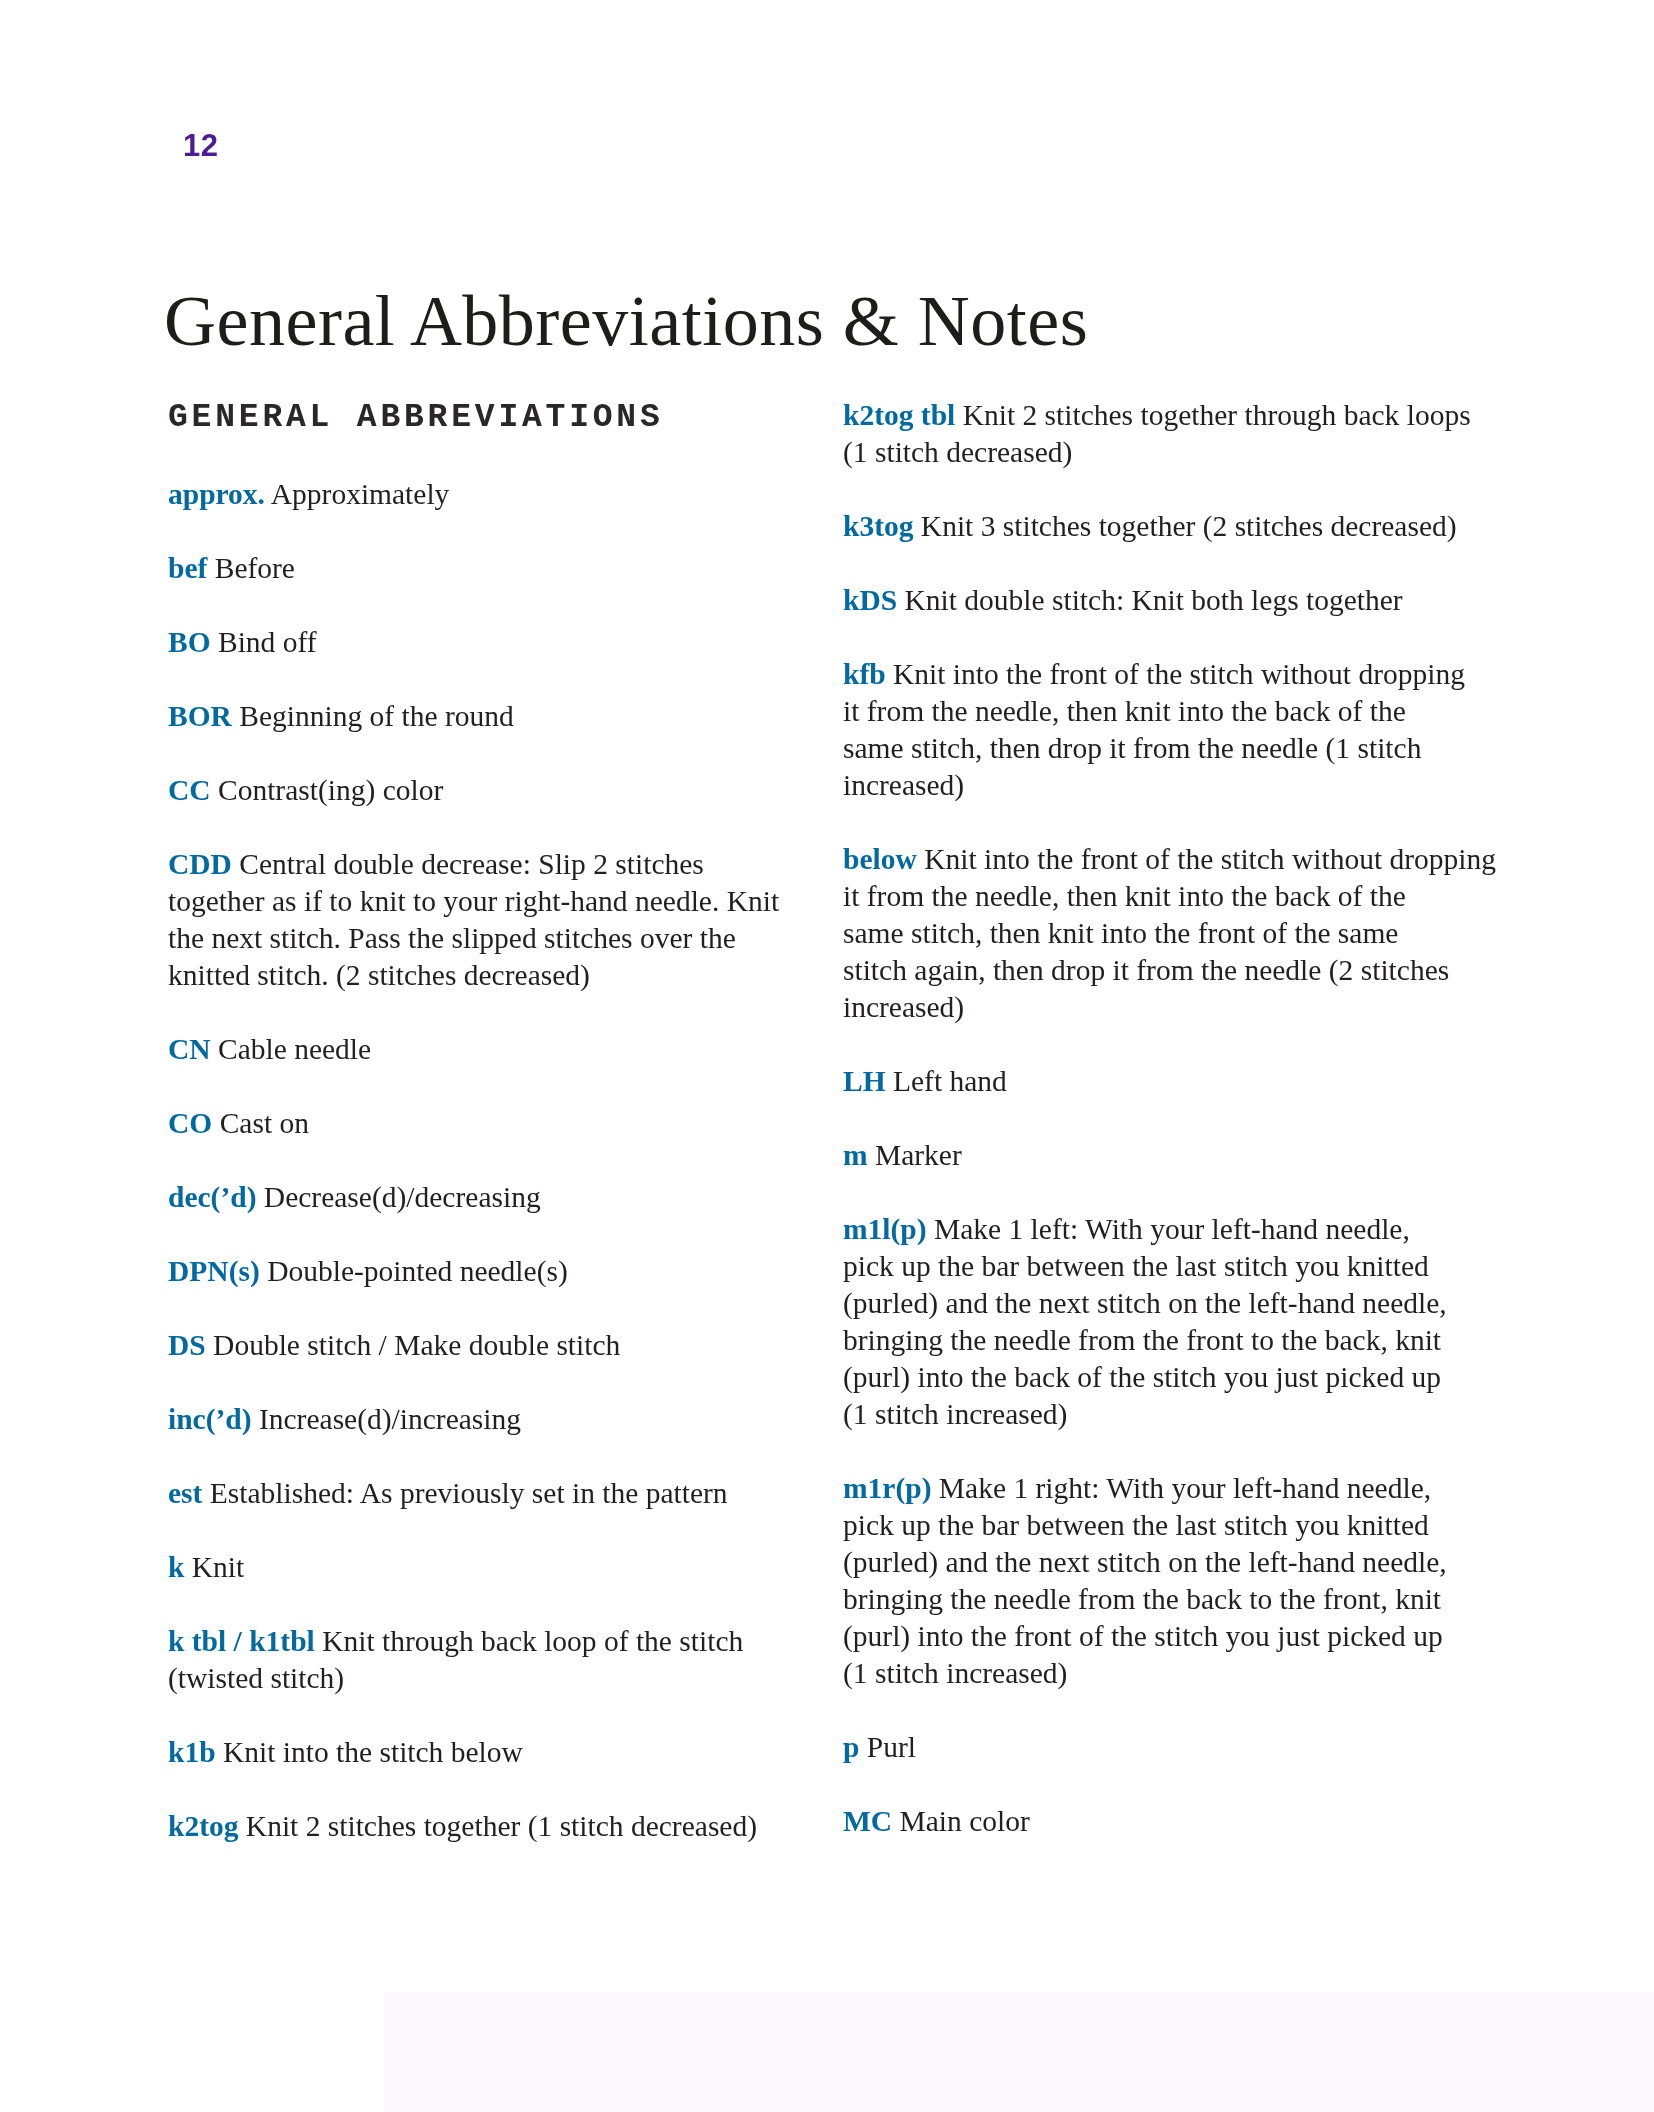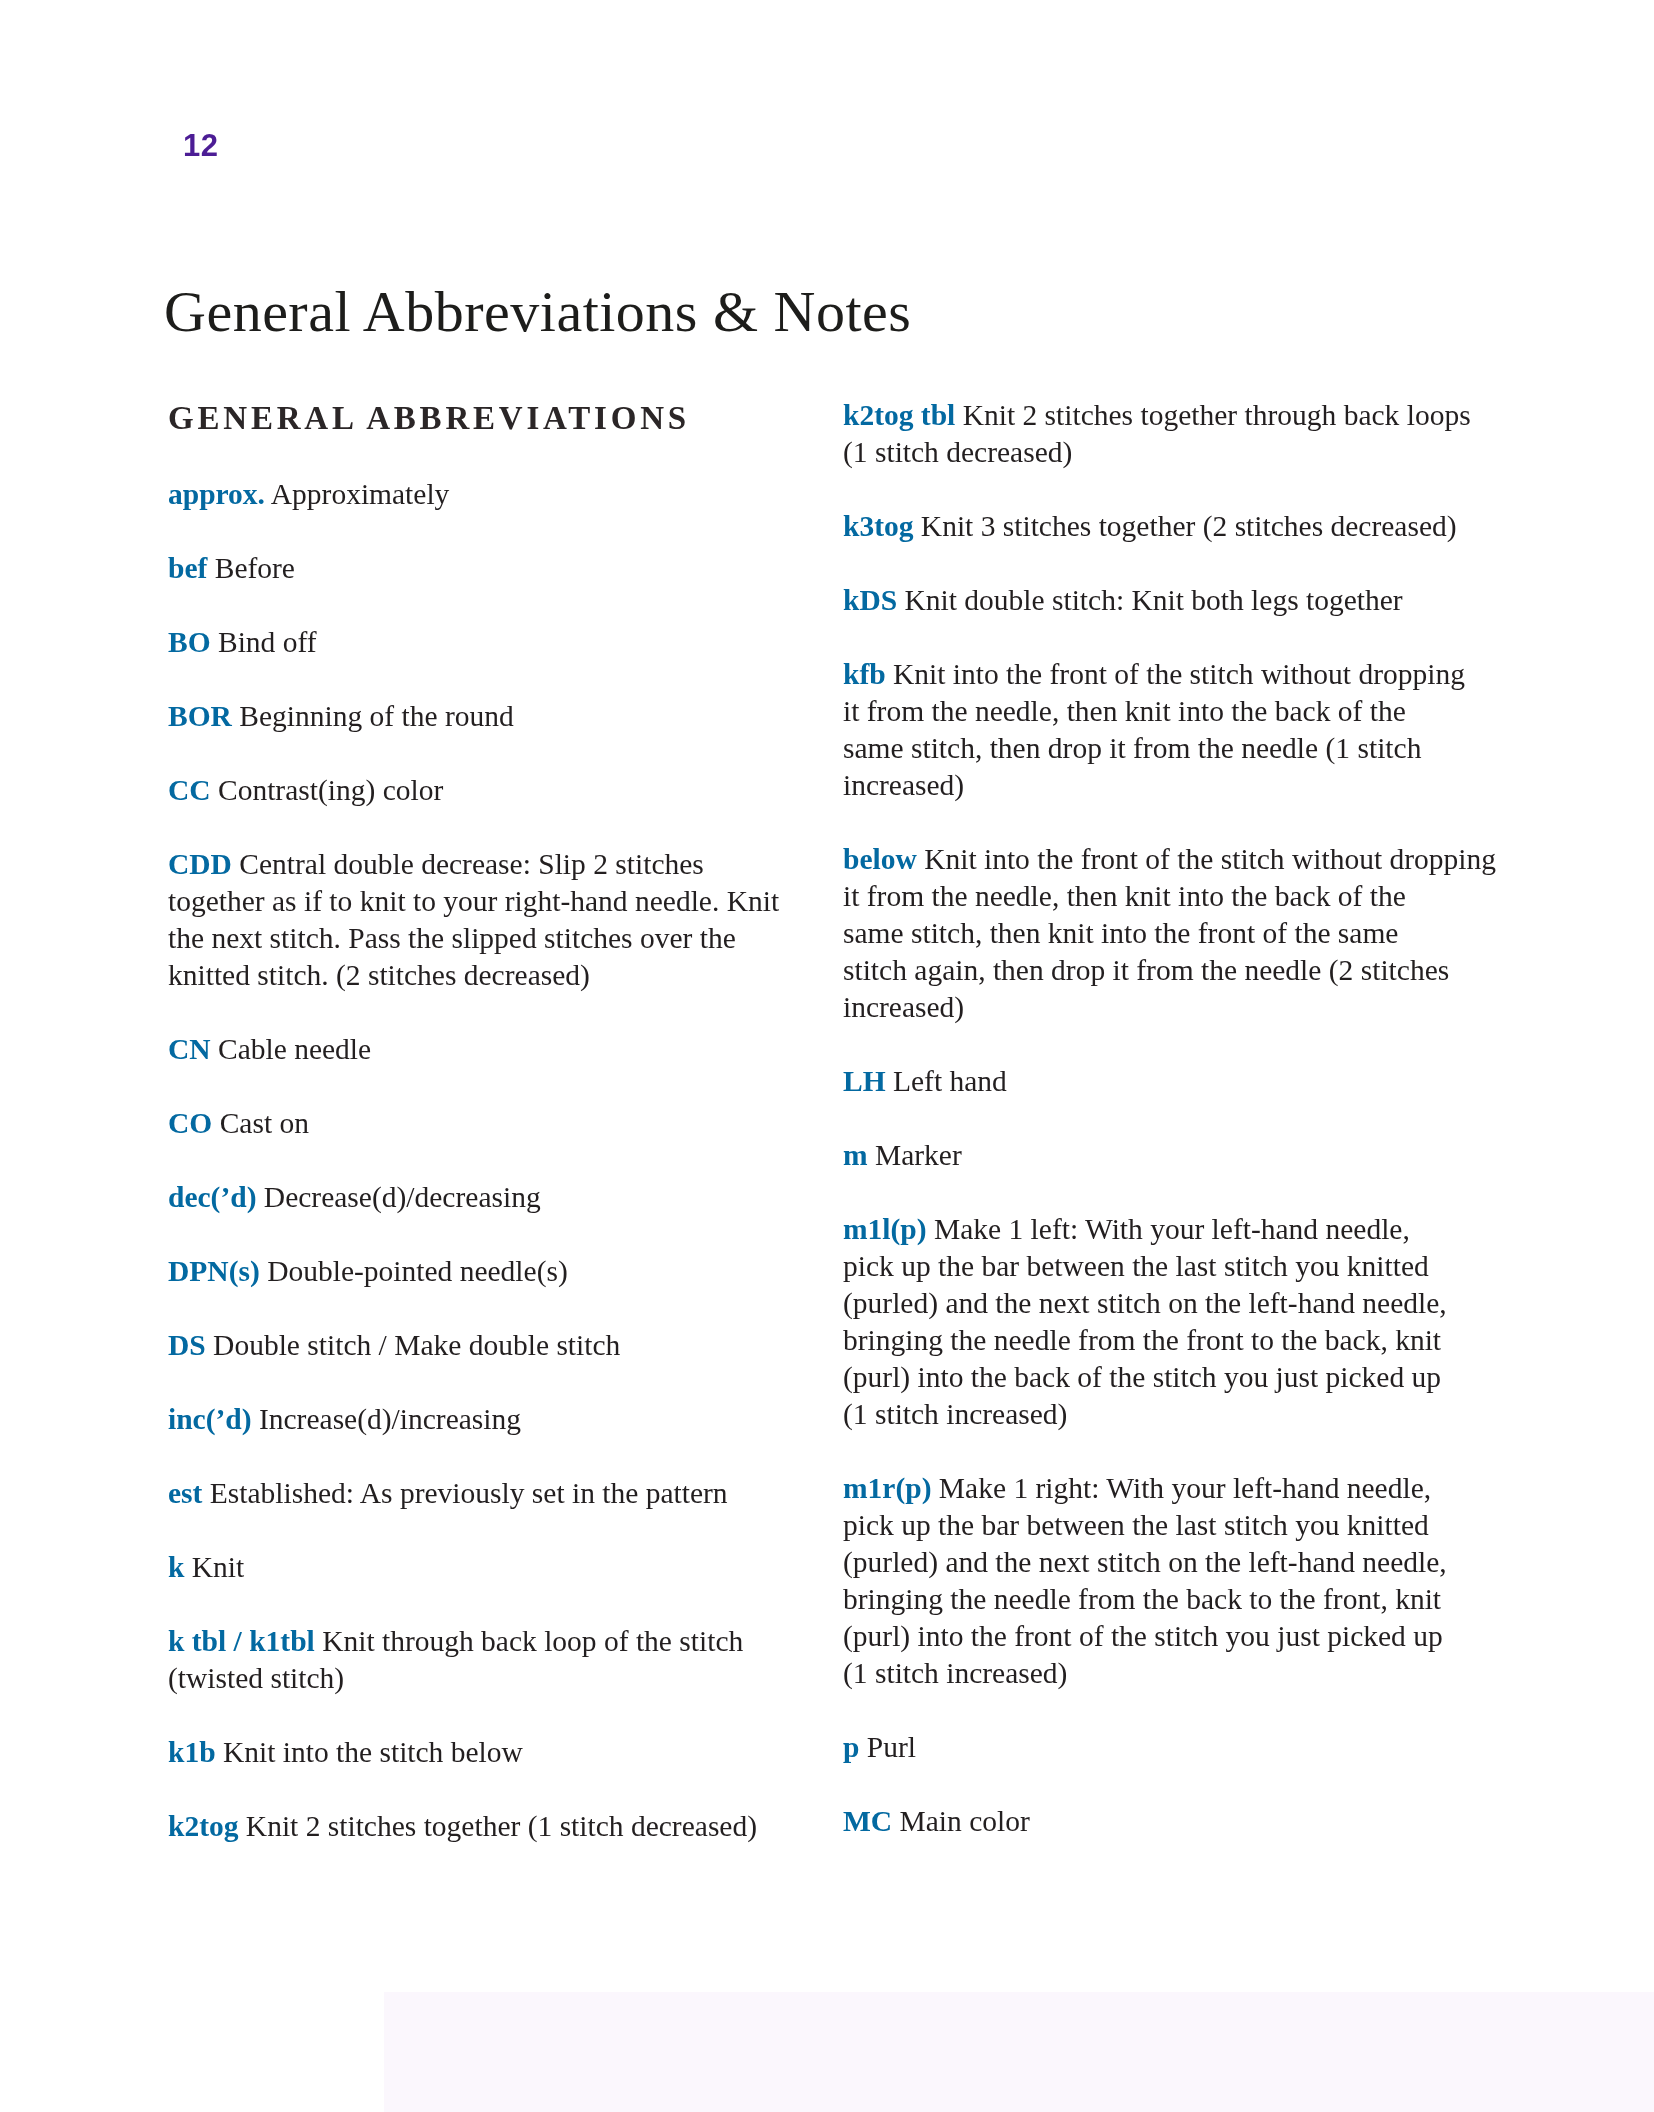--- a/index.html
+++ b/index.html
@@ -20,21 +20,21 @@
     font-weight: 700;
     font-size: 31px;
     line-height: 32px;
     letter-spacing: 0.5px;
     color: #4c1d95;
   }
   .page-title {
     position: absolute;
     left: 164px;
     top: 240px;
-    font-size: 58px;
+    font-size: 72px;
     line-height: 66px;
     font-weight: 400;
     letter-spacing: 0.5px;
     color: #1d1d1b;
     white-space: nowrap;
   }
   .column {
     position: absolute;
   }
   .column-left {
@@ -48,20 +48,21 @@
     width: 680px;
   }
   .section-heading {
     margin: 0 0 38px 0;
     font-size: 33px;
     line-height: 40px;
     font-weight: 600;
     letter-spacing: 0.115em;
     color: #2b2627;
     white-space: nowrap;
+    font-family: Liberation Mono, monospace;
   }
   .entry {
     margin: 0 0 37px 0;
     font-size: 29.5px;
     line-height: 37px;
     color: #231f20;
     white-space: nowrap;
   }
   .entry .term {
     font-weight: 700;

